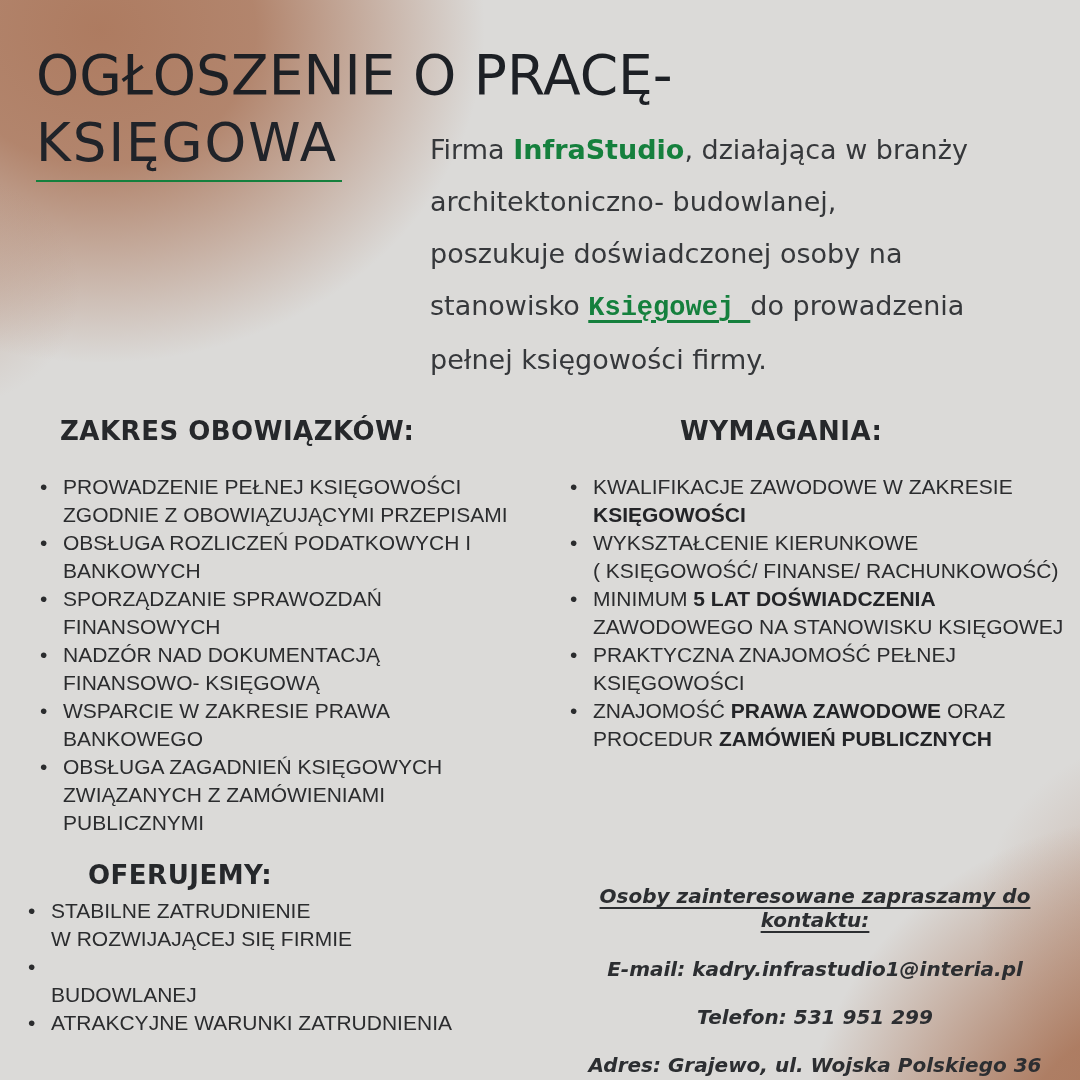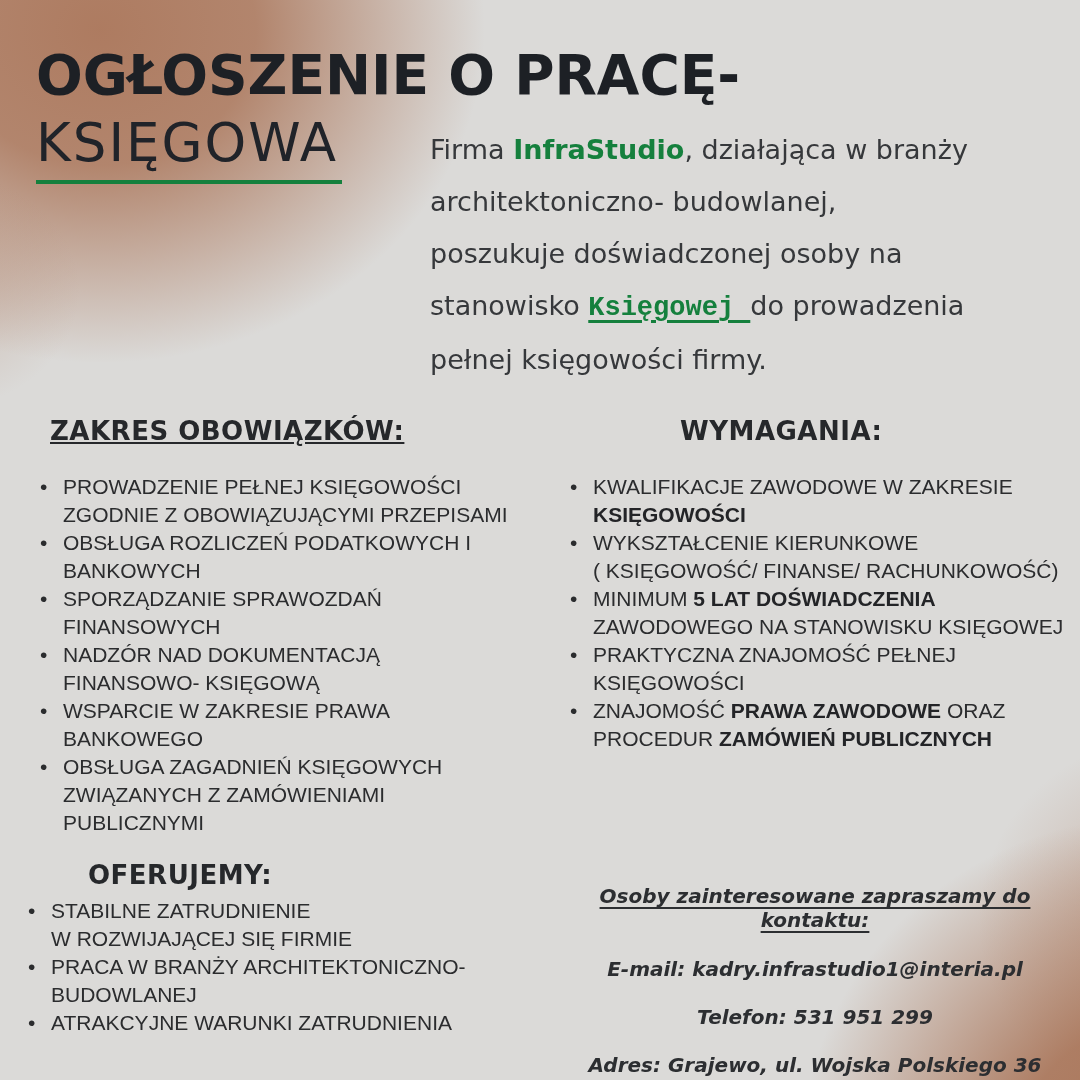--- a/index.html
+++ b/index.html
@@ -15,29 +15,29 @@
   .blob-br{left:680px;top:700px;width:960px;height:920px;
     background:radial-gradient(closest-side,rgba(166,110,80,.95) 0%,rgba(166,110,80,.85) 30%,rgba(166,110,80,0) 75%);}
   .blob-r{left:900px;top:660px;width:560px;height:520px;
     background:radial-gradient(closest-side,rgba(171,118,90,.45) 0%,rgba(171,118,90,0) 72%);}
   .blob-l{left:-260px;top:120px;width:400px;height:340px;
     background:radial-gradient(closest-side,rgba(171,118,90,.3) 0%,rgba(171,118,90,0) 70%);}
 
   header{position:absolute;left:36px;top:44px;}
   .t1{
     font-family:"DejaVu Sans","Liberation Sans",sans-serif;
-    font-weight:bold;font-size:55px;line-height:1.15;
+    font-weight:normal;font-size:55px;line-height:1.15;
     color:var(--title,#1d2025);letter-spacing:0;
   }
   .t2{
     font-family:"DejaVu Sans","Liberation Sans",sans-serif;
     font-weight:400;font-size:53px;line-height:1.06;
     color:#202329;letter-spacing:2px;
     display:inline-block;margin-top:8px;padding:0 4px 9px 0;
-    border-bottom:4px solid #15803d;
+    border-bottom:2px solid #15803d;
   }
 
   .intro{
     position:absolute;left:430px;top:124px;width:600px;margin:0;
     font-family:"DejaVu Sans","Liberation Sans",sans-serif;
     font-size:27px;line-height:52px;color:#36383b;
   }
   .intro b{color:#15803d;}
   .u{text-decoration:underline;text-decoration-thickness:3px;text-underline-offset:5px;font-family:Liberation Mono, monospace;}
 
@@ -48,21 +48,21 @@
   }
   section ul{list-style:none;margin:26px 0 0;padding:0 0 0 8px;}
   section li{
     position:relative;padding-left:25px;
     font-size:21px;line-height:28px;color:#2b2c2e;
   }
   section li::before{content:"\2022";position:absolute;left:2px;top:0;}
   section li b{color:#232427;}
 
   .duties{position:absolute;left:30px;top:416px;width:496px;}
-  .duties h2{margin-left:20px;text-decoration:underline;}
+  .duties h2{margin-left:30px;}
   .requirements{position:absolute;left:560px;top:416px;width:520px;}
   .requirements h2{margin-left:120px;}
   .offer{position:absolute;left:22px;top:860px;width:474px;}
   .offer h2{margin-left:66px;}
   .offer ul{margin-top:6px;padding-left:4px;}
 
   .contact{
     position:absolute;left:548px;top:884px;width:534px;text-align:center;
     font-family:"DejaVu Sans","Liberation Sans",sans-serif;
     font-style:italic;font-weight:bold;color:#2c2e31;
@@ -108,21 +108,21 @@
       <li><span>MINIMUM </span><b>5 LAT DOŚWIADCZENIA</b><br><span>ZAWODOWEGO NA STANOWISKU KSIĘGOWEJ</span></li>
       <li><span>PRAKTYCZNA ZNAJOMOŚĆ PEŁNEJ</span><br><span>KSIĘGOWOŚCI</span></li>
       <li><span>ZNAJOMOŚĆ </span><b>PRAWA ZAWODOWE</b><span> ORAZ</span><br><span>PROCEDUR </span><b>ZAMÓWIEŃ PUBLICZNYCH</b></li>
     </ul>
 </section>
 
 <section class="offer">
   <h2>OFERUJEMY:</h2>
   <ul>
       <li><span>STABILNE ZATRUDNIENIE</span><br><span>W ROZWIJAJĄCEJ SIĘ FIRMIE</span></li>
-      <li><span>PRACA W BRANŻY ARCHITEKTONICZNO-</span><br><span>BUDOWLANEJ</span></li>
+      <li><br><span>BUDOWLANEJ</span></li>
       <li><span>ATRAKCYJNE WARUNKI ZATRUDNIENIA</span></li>
     </ul>
 </section>
 
 <section class="contact">
   <div class="c-head">Osoby zainteresowane zapraszamy do kontaktu:</div>
   <div class="c-row">E-mail: kadry.infrastudio1@interia.pl</div>
   <div class="c-row">Telefon: 531 951 299</div>
   <div class="c-row">Adres: Grajewo, ul. Wojska Polskiego 36</div>
 </section>

